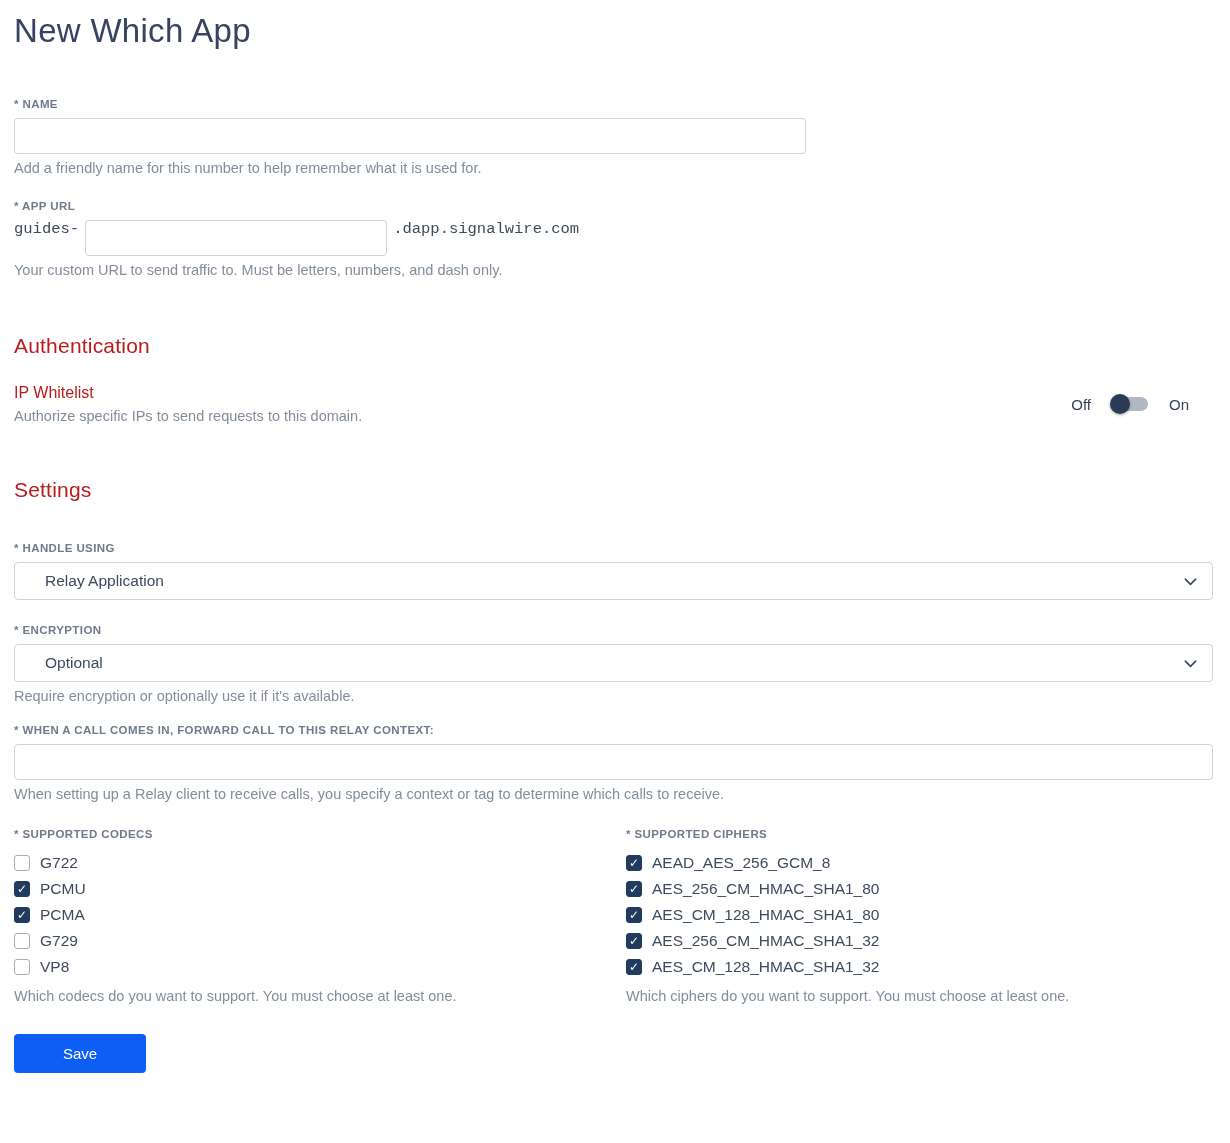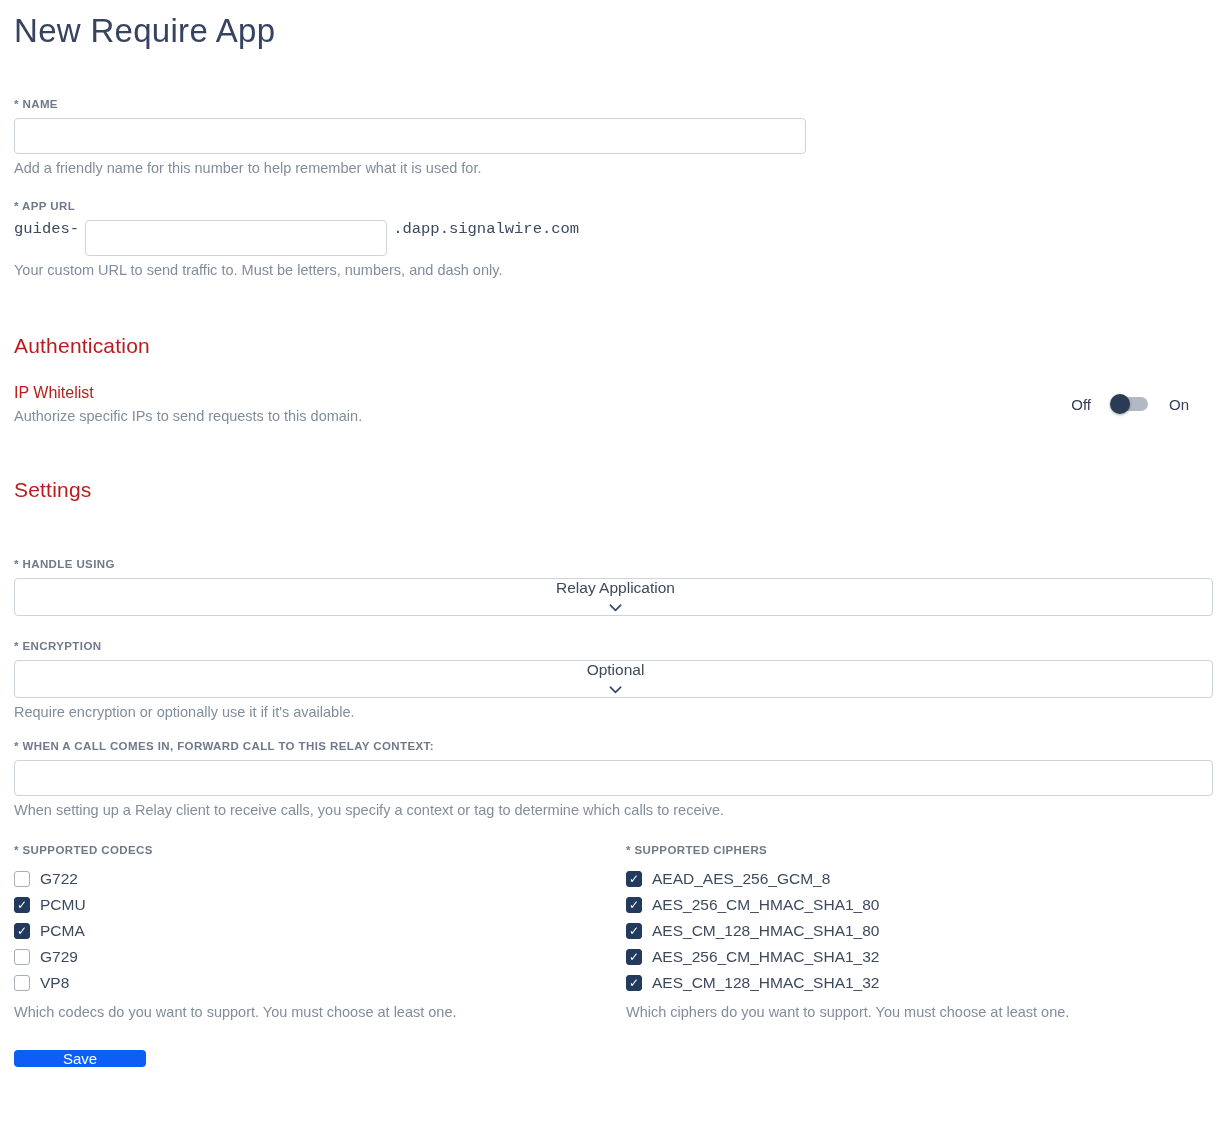--- a/index.html
+++ b/index.html
@@ -100,37 +100,36 @@
   }
   .switch .knob {
     position: absolute;
     left: 0; top: 1px;
     width: 20px; height: 20px;
     border-radius: 50%;
     background: #2b3a55;
     box-shadow: 0 1px 3px rgba(0,0,0,0.35);
   }
 
-  .settings-field { margin-top: 56px; }
+  .settings-field { margin-top: 40px; }
   .settings-field.tight { margin-top: 20px; }
   .settings-field.mid { margin-top: 24px; }
 
   .select-box {
     margin-top: 8px;
     width: 1199px;
     height: 38px;
     border: 1px solid #ced3da;
     border-radius: 4px;
     background: #fff;
     display: flex;
     align-items: center;
     justify-content: space-between;
-    padding: 0 14px 0 18px;
+    padding: 0 14px 0 30px;
     cursor: pointer;
-    flex-direction: column;
   }
   .select-box .select-value { font-size: 15.5px; color: #3c4a5e; }
   .select-box .chevron { display: flex; align-items: center; }
 
   .full-input { width: 1199px; margin-top: 8px; }
 
   .columns { display: flex; margin-top: 26px; width: 1199px; }
   .col-left { width: 612px; }
   .col-right { flex: 1; }
 
@@ -168,30 +167,30 @@
 
   .save-button {
     margin-top: 30px;
     display: inline-block;
     background: #0d5ef4;
     color: #ffffff;
     font-size: 15px;
     font-family: inherit;
     border: none;
     border-radius: 4px;
-    padding: 0 49px;
+    padding: 11px 49px;
     cursor: pointer;
   }
 </style>
 </head>
 <body>
 
 <div class="page">
 
-  <h1 class="page-title">New Require App</h1>
+  <h1 class="page-title">New Which App</h1>
 
   
   <div class="name-group">
     <label class="field-label">* NAME</label>
     <input type="text" class="text-input" value="" style="">
     <div class="helper-text">Add a friendly name for this number to help remember what it is used for.</div>
   </div>
 
   
   <div class="url-group">

